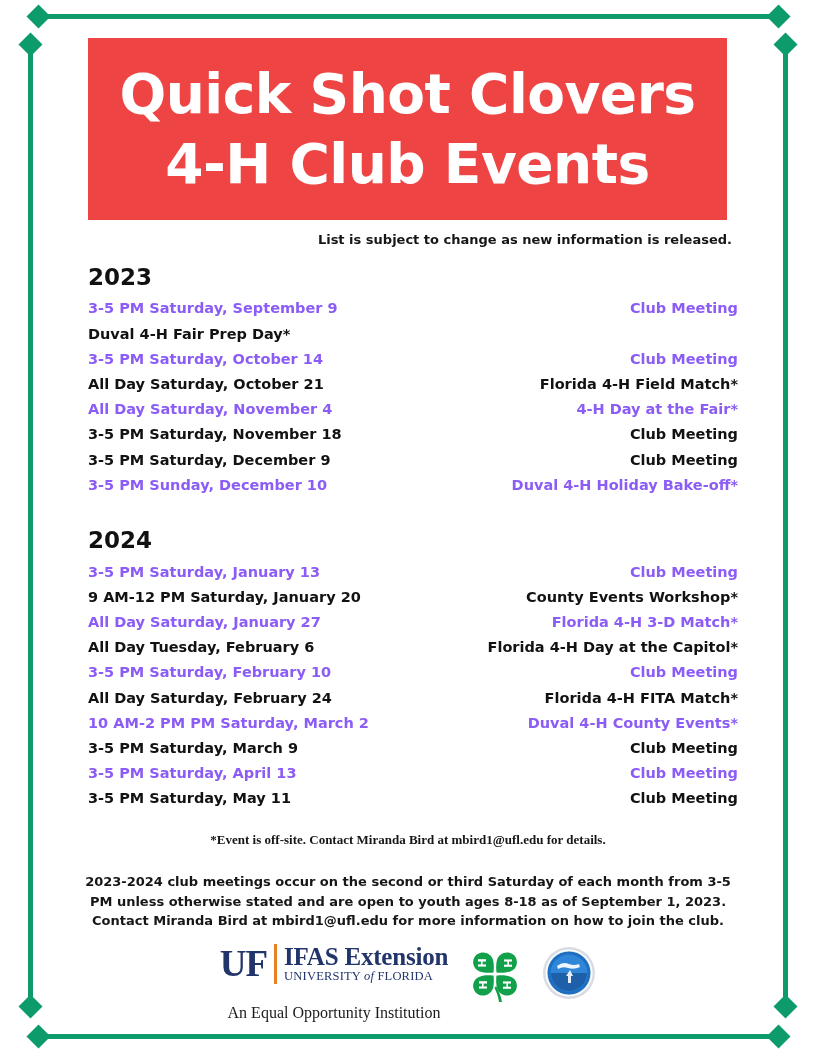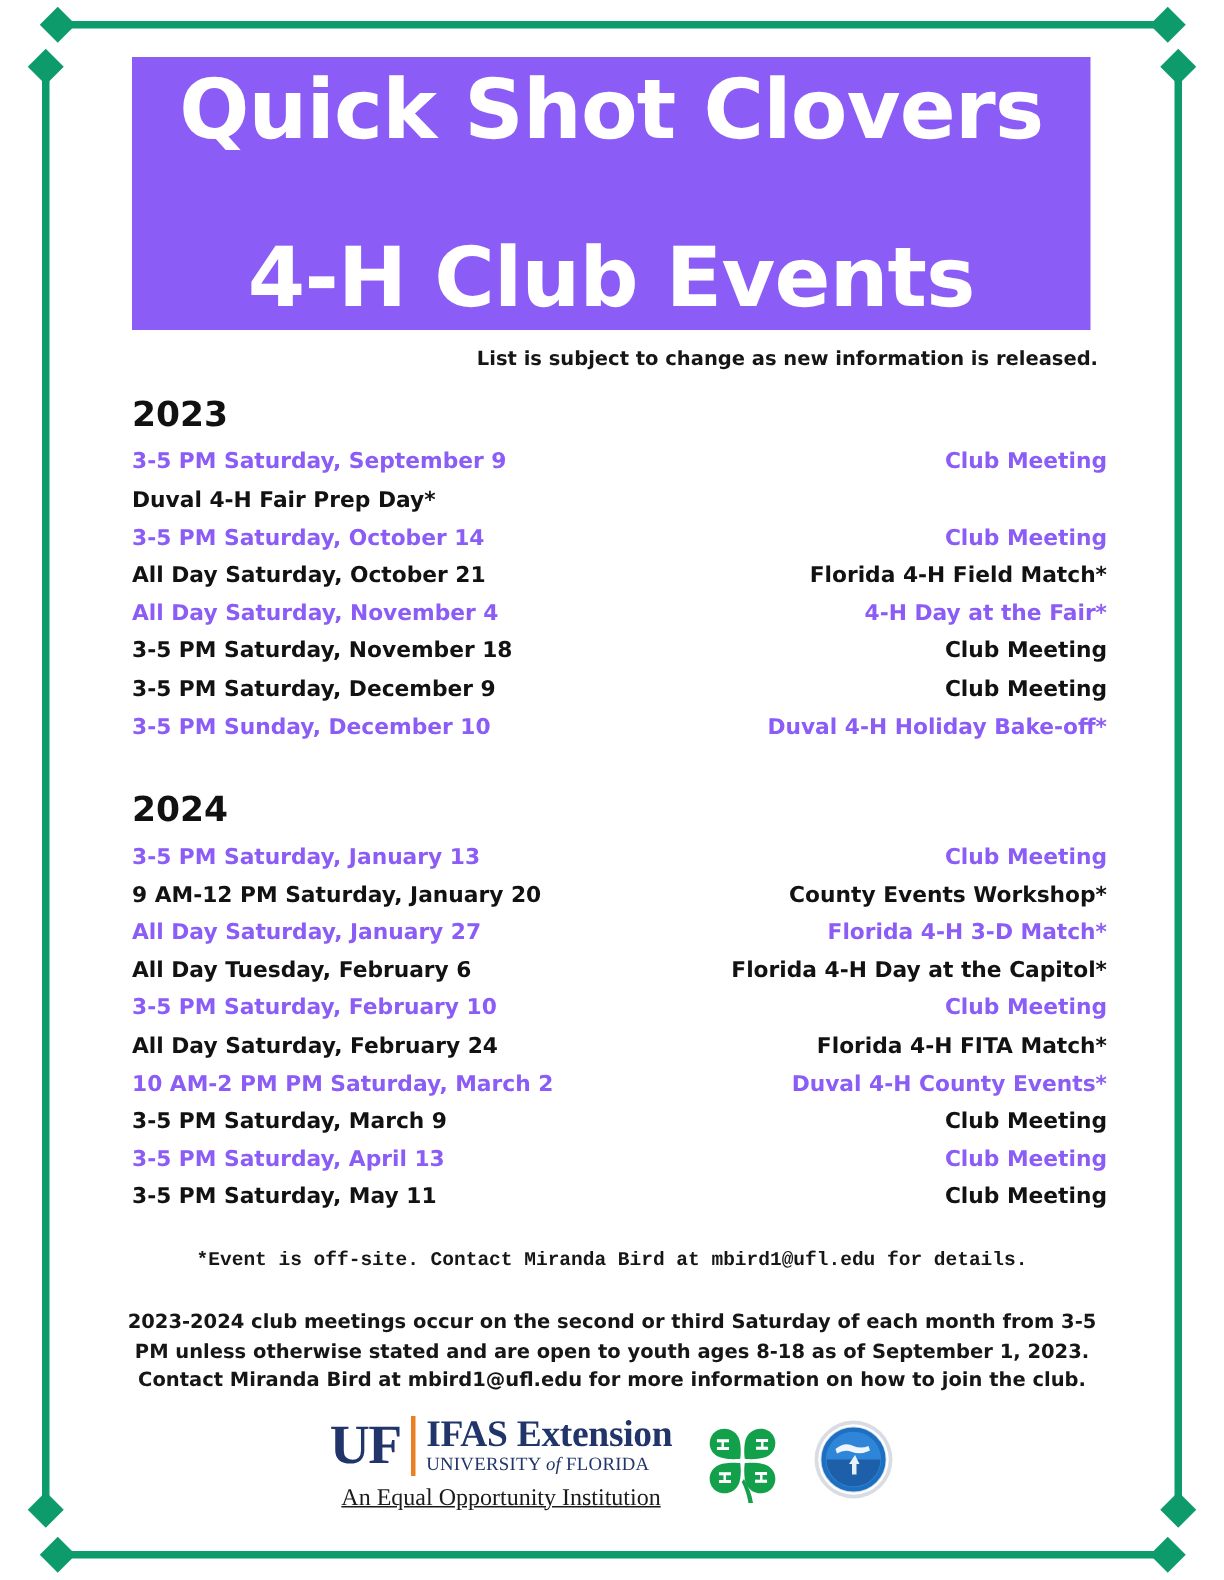--- a/index.html
+++ b/index.html
@@ -35,25 +35,25 @@
     transform: rotate(45deg);
   }
 
   
   .banner {
     position: absolute;
     left: 88px;
     top: 38px;
     width: 639px;
     height: 182px;
-    background: #8b5cf6;
+    background: #ef4444;
     display: flex;
     flex-direction: column;
     align-items: center;
-    justify-content: space-between;
+    justify-content: center;
   }
   .banner-line {
     color: #ffffff;
     font-family: "DejaVu Sans", sans-serif;
     font-weight: bold;
     font-size: 55px;
     line-height: 1.28;
     letter-spacing: -0.5px;
     white-space: nowrap;
   }
@@ -103,21 +103,21 @@
   .event-row.green { color: #8b5cf6; }
   .event-row.dark  { color: #121212; }
 
   
   .footnote {
     position: absolute;
     left: 0;
     top: 832px;
     width: 816px;
     text-align: center;
-    font-family: Liberation Mono, monospace;
+    font-family: Liberation Serif, serif;
     font-weight: bold;
     font-size: 13px;
     color: #161616;
   }
   .info-para {
     position: absolute;
     left: 78px;
     top: 872px;
     width: 660px;
     text-align: center;
@@ -176,22 +176,21 @@
     font-size: 12.5px;
     line-height: 1.25;
     color: #21356b;
     letter-spacing: 0.2px;
   }
   .uf-univ i { font-style: italic; }
   .eoi {
     font-family: "Liberation Serif", serif;
     font-size: 16px;
     color: #1b1b1b;
-    margin-top: 5px;
-    text-decoration: underline;
+    margin-top: 19px;
   }
   .clover-logo { margin-top: 2px; }
   .seal-logo { margin-top: 2px; }
 </style>
 </head>
 <body>
 
 <div class="border-layer">
 
   <div class="bar h" style="left:43px; top:14px; width:738px;"></div>

